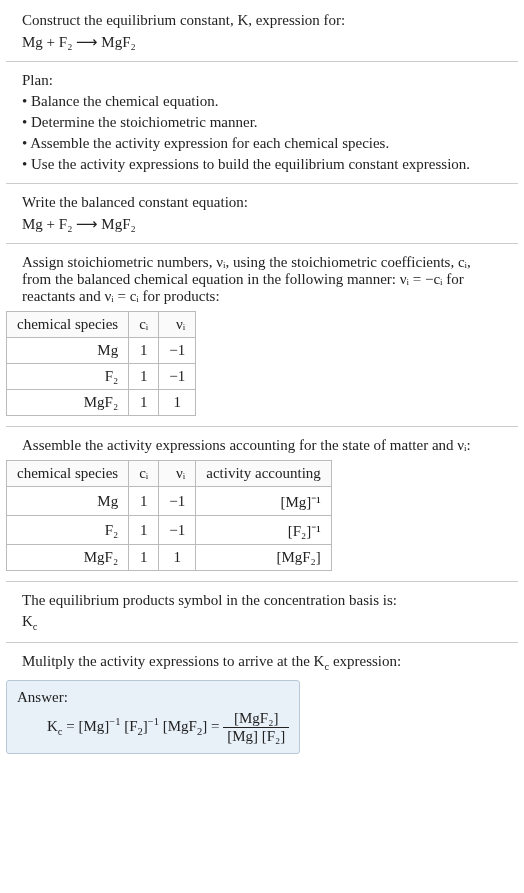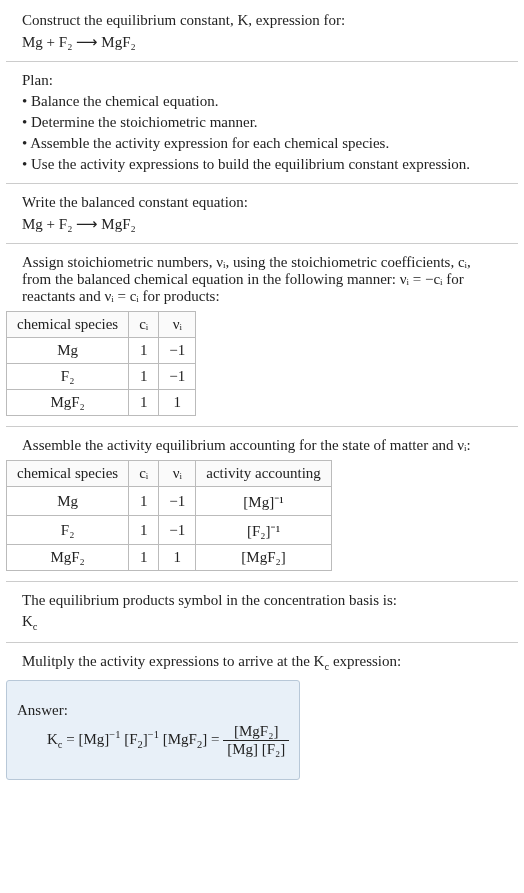--- a/index.html
+++ b/index.html
@@ -19,30 +19,30 @@
     }
     .sub { font-size: 0.7em; vertical-align: sub; }
     .sup { font-size: 0.7em; vertical-align: super; }
     table {
       border-collapse: collapse;
       margin: 6px 0;
     }
     th, td {
       border: 1px solid #bbb;
       padding: 4px 10px;
-      text-align: center;
+      text-align: right;
       font-weight: normal;
     }
     th { background: #fafafa; }
     .center { text-align: center; }
     .answer-box {
       background: #e8f0f8;
       border: 1px solid #b8c8d8;
       border-radius: 3px;
-      padding: 21px 10px;
+      padding: 8px 10px;
       display: inline-block;
       margin-top: 4px;
     }
     .frac {
       display: inline-block;
       vertical-align: middle;
       text-align: center;
     }
     .frac .num {
       display: block;
@@ -101,21 +101,21 @@
   <tr>
     <td>MgF₂</td>
     <td class="center">1</td>
     <td class="center">1</td>
   </tr>
 </tbody>
   </table>
 
 <hr>
 
-<p>Assemble the activity equilibrium accounting for the state of matter and νᵢ:</p>
+<p>Assemble the activity expressions accounting for the state of matter and νᵢ:</p>
 
 <table>
   <tbody>
       <tr>
     <th>chemical species</th>
     <th class="italic">cᵢ</th>
     <th class="italic">νᵢ</th>
     <th>activity accounting</th>
   </tr>
   <tr>

